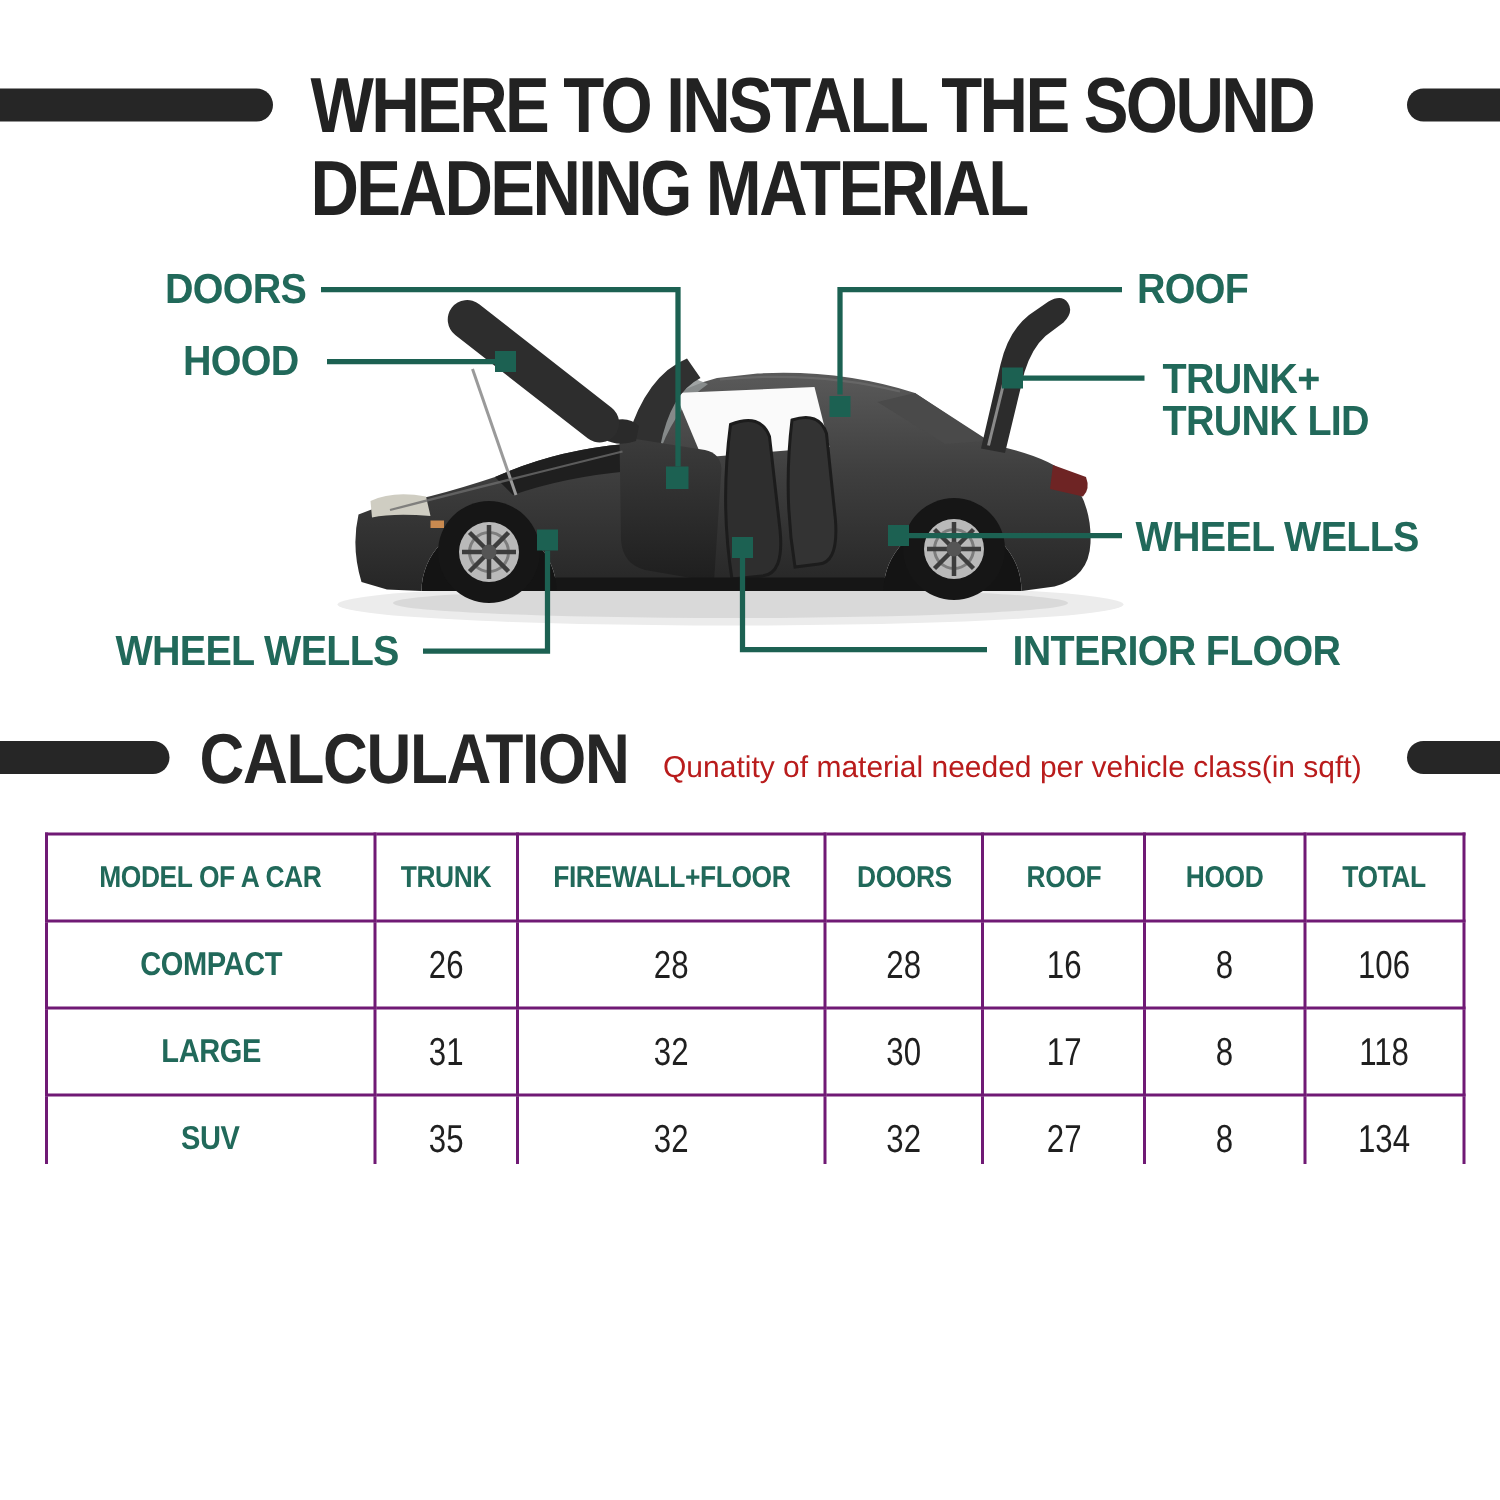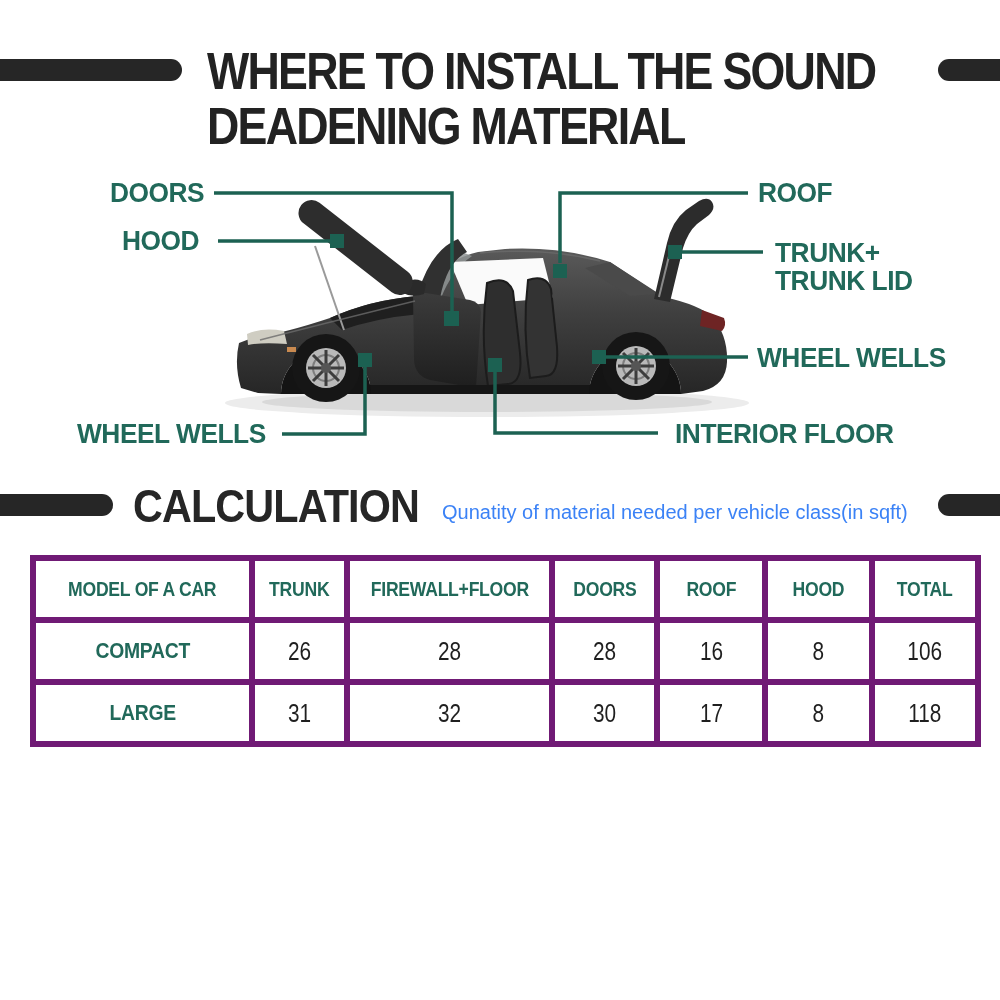--- a/index.html
+++ b/index.html
@@ -28,26 +28,26 @@
   .lab-ww-right{left:757px;top:344px;}
   .lab-interior{left:675px;top:420px;}
 
   .diagram-svg{position:absolute;left:0;top:0;width:1000px;height:1000px;}
 
   
   .calc-title{position:absolute;left:133px;top:478px;font-size:47px;font-weight:800;
       color:#262626;letter-spacing:-1px;white-space:nowrap;transform:scaleX(0.88);
       transform-origin:left top;}
   .calc-sub{position:absolute;left:442px;top:501px;font-size:20px;font-weight:400;
-      color:#3b82f6;white-space:nowrap;}
+      color:#b91c1c;white-space:nowrap;}
 
   
   .calc-table{position:absolute;left:30px;top:555px;width:945px;border-collapse:collapse;
       table-layout:fixed;}
-  .calc-table td,.calc-table th{border:6px solid #701a75;text-align:center;vertical-align:middle;
+  .calc-table td,.calc-table th{border:2px solid #701a75;text-align:center;vertical-align:middle;
       height:56px;padding:0;}
   .hdr{display:inline-block;color:#21695A;font-weight:800;font-size:20px;letter-spacing:-0.3px;
       transform:scaleX(0.88);white-space:nowrap;}
   .rowlab{display:inline-block;color:#21695A;font-weight:800;font-size:22px;letter-spacing:-0.3px;
       transform:scaleX(0.88);white-space:nowrap;}
   .num{display:inline-block;color:#1f1f1f;font-weight:400;font-size:26px;
       transform:scaleX(0.80);}
 </style>
 </head>
 <body>
@@ -202,16 +202,25 @@
     </tr>
     <tr>
       <td><span class="rowlab">LARGE</span></td>
       <td><span class="num">31</span></td>
       <td><span class="num">32</span></td>
       <td><span class="num">30</span></td>
       <td><span class="num">17</span></td>
       <td><span class="num">8</span></td>
       <td><span class="num">118</span></td>
     </tr>
+    <tr>
+      <td><span class="rowlab">SUV</span></td>
+      <td><span class="num">35</span></td>
+      <td><span class="num">32</span></td>
+      <td><span class="num">32</span></td>
+      <td><span class="num">27</span></td>
+      <td><span class="num">8</span></td>
+      <td><span class="num">134</span></td>
+    </tr>
   </tbody>
     </table>
 
 </div>
 
 </body></html>

